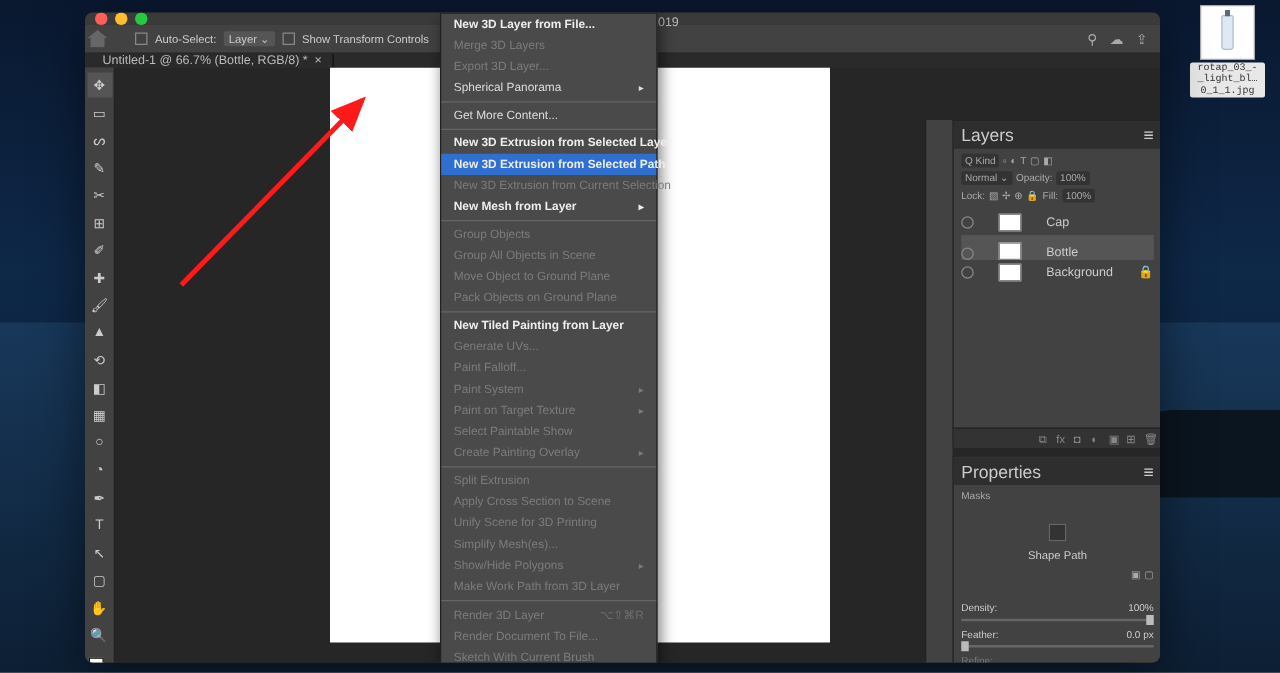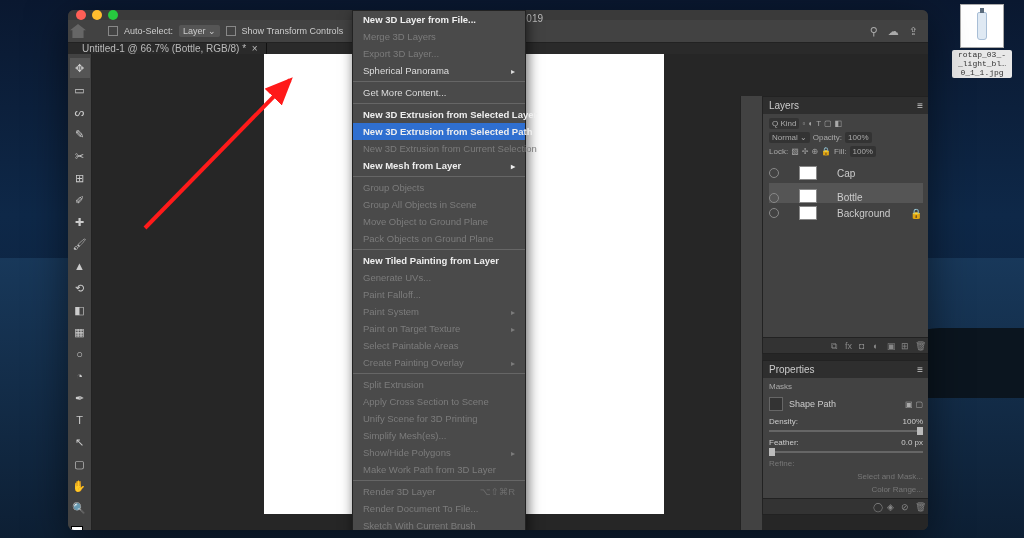--- a/index.html
+++ b/index.html
@@ -31,21 +31,21 @@
 .sw1 { position: absolute; width: 12px; height: 12px; background: #fff; border: 1px solid #000; }
 
 .canvas-area { flex: 1; background: #262626; position: relative; overflow: hidden; }
 .canvas { position: absolute; left: 172px; top: 0; width: 400px; height: 460px; background: #fff; }
 .sketch { position: absolute; left: 225px; top: 170px; width: 22px; height: 40px; border: 1px solid #888; border-radius: 2px; }
 
 
 .panels { position: absolute; right: -2px; top: 42px; width: 168px; display: flex; flex-direction: column; gap: 6px; }
 .pstrip { position: absolute; right: 166px; top: 42px; width: 22px; height: 460px; background: #424242; border-left: 1px solid #222; }
 .panel { background: #424242; border: 1px solid #222; color: #ccc; font-size: 9px; }
-.panel-hdr { background: #2e2e2e; padding: 3px 6px; font-size: 10px; display: flex; justify-content: space-between; }
+.panel-hdr { background: #2e2e2e; padding: 3px 6px; font-size: 14px; display: flex; justify-content: space-between; }
 .panel-body { padding: 4px 6px; }
 .lrow { display: flex; align-items: center; gap: 20px; height: 20px; font-size: 10px; }
 .lrow.sel { background: #555; align-items: flex-end; }
 .eye { width: 10px; height: 10px; border: 1px solid #888; border-radius: 50%; }
 .thumb { width: 18px; height: 14px; background: #fff; border: 1px solid #888; }
 .panel-foot { height: 16px; background: #333; border-top: 1px solid #222; display: flex; justify-content: flex-end; align-items: center; gap: 4px; padding: 0 4px; }
 .fi { width: 10px; height: 10px; color: #888; font-size: 9px; }
 .slider-row { display: flex; justify-content: space-between; margin: 4px 0; font-size: 8px; }
 .slider { height: 2px; background: #666; position: relative; margin: 2px 0 6px; }
 .slider .knob { position: absolute; top: -3px; width: 6px; height: 8px; background: #bbb; }
@@ -67,21 +67,21 @@
 
 .desktop-file { position: absolute; right: 12px; top: 4px; width: 60px; text-align: center; color: #333; font-size: 8px; }
 .file-thumb { width: 44px; height: 44px; background: #fff; border: 1px solid #aaa; margin: 0 auto 2px; display: flex; align-items: center; justify-content: center; }
 .bottle { width: 10px; height: 28px; background: #dfe9f3; border: 1px solid #a8bed6; border-radius: 2px 2px 3px 3px; position: relative; }
 .bottle::before { content: ""; position: absolute; top: -5px; left: 2px; width: 4px; height: 5px; background: #5b6c7d; }
 .file-label { background: #e8e8e8; border-radius: 2px; padding: 1px 2px; line-height: 1.1; font-family: Liberation Mono, monospace; }
 
 .layer-opts { display: flex; gap: 3px; font-size: 8px; color: #aaa; align-items: center; flex-wrap: wrap; }
 .layer-opts .field { background: #333; padding: 1px 3px; border-radius: 2px; }
 .mini-icons { display: flex; gap: 3px; font-size: 8px; color: #aaa; }
-.shape-row { display: flex; align-items: center; gap: 6px; margin: 6px 0; }
+.shape-row { display: flex; align-items: center; gap: 6px; margin: 18px 0; flex-direction: column; }
 .shape-ic { width: 14px; height: 14px; background: #333; border: 1px solid #666; }
 </style>
 </head>
 <body>
 
 <div class="sea"></div>
 <div class="rocks"></div>
 
 <div class="desktop-file">
   <div class="file-thumb">
@@ -324,21 +324,21 @@
       </div>
       <div class="mi dis">
         <span>Paint System</span>
         <span class="arr"></span>
       </div>
       <div class="mi dis">
         <span>Paint on Target Texture</span>
         <span class="arr"></span>
       </div>
       <div class="mi dis">
-        <span>Select Paintable Areas</span>
+        <span>Select Paintable Show</span>
       </div>
       <div class="mi dis">
         <span>Create Painting Overlay</span>
         <span class="arr"></span>
       </div>
       <div class="sep"></div>
       <div class="mi dis">
         <span>Split Extrusion</span>
       </div>
       <div class="mi dis">

